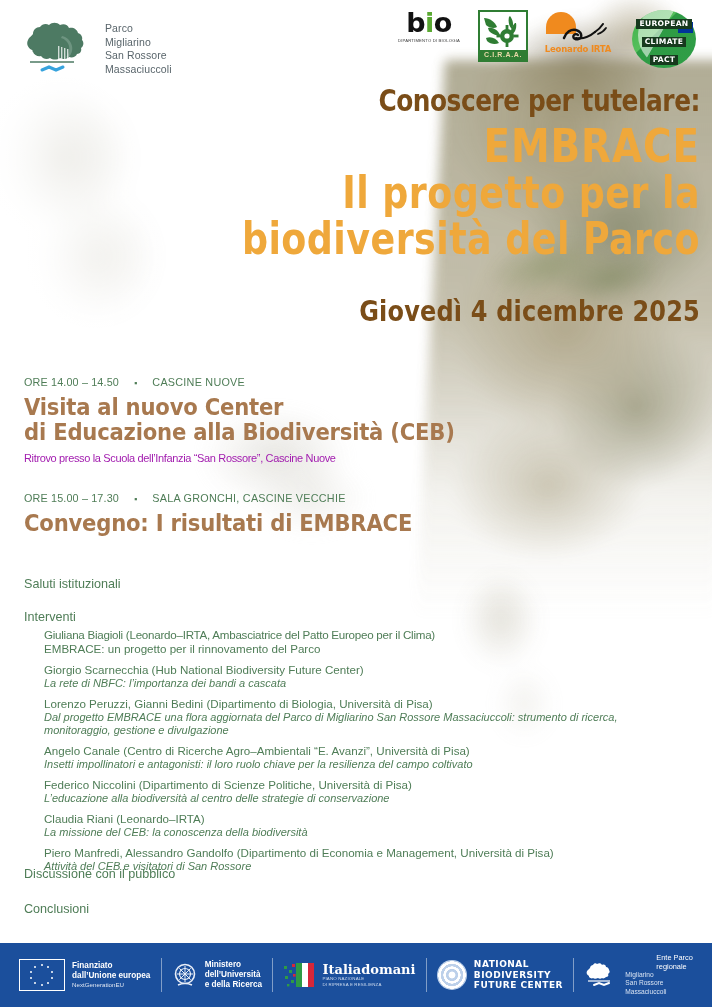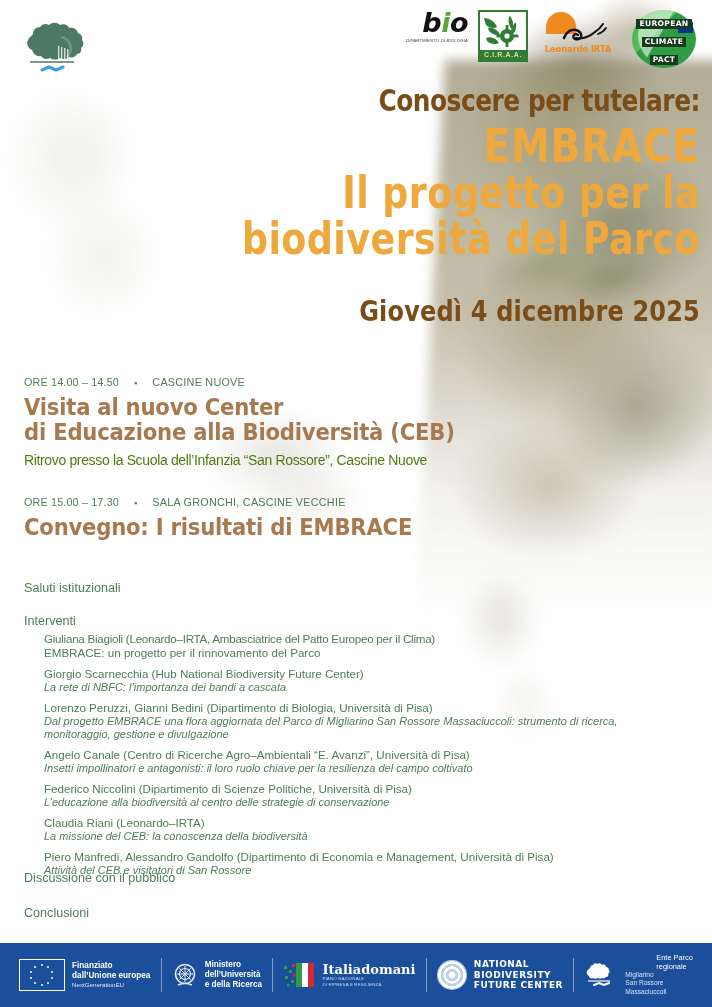--- a/index.html
+++ b/index.html
@@ -68,21 +68,21 @@
 
   
   .header{position:absolute;left:0;top:0;width:712px;height:92px;z-index:5;}
   .park-logo{position:absolute;left:22px;top:16px;display:flex;align-items:flex-start;gap:9px;}
   .park-mark{width:74px;height:62px;position:relative;flex:none;}
   .park-text{font-size:10.5px;line-height:13.6px;color:#59656b;letter-spacing:.1px;padding-top:6px;white-space:nowrap;}
 
   .partner-logos{position:absolute;right:12px;top:10px;display:flex;align-items:flex-start;gap:10px;}
   .plogo{position:relative;}
 
-  .bio-logo{width:78px;text-align:right;font-style:italic;}
+  .bio-logo{width:78px;text-align:center;}
   .bio-word{font-size:27px;font-weight:700;line-height:26px;letter-spacing:-.5px;color:#111;font-family:"DejaVu Sans",sans-serif;}
   .bio-word .g{color:#5aa832;}
   .bio-sub{font-size:4.2px;letter-spacing:.18px;color:#3a3a3a;margin-top:2px;text-transform:uppercase;white-space:nowrap;}
 
   .ciraa-logo{width:46px;height:48px;border:2px solid #2f7d33;background:#fff;position:relative;overflow:hidden;}
   .ciraa-band{position:absolute;left:0;right:0;bottom:0;height:10px;background:#2f7d33;}
   .ciraa-txt{position:absolute;left:0;right:0;bottom:0px;text-align:center;font-size:7px;font-weight:700;color:#e9d9a8;letter-spacing:.6px;line-height:10px;}
 
   .irta-logo{width:80px;text-align:center;}
   .irta-art{height:34px;position:relative;}
@@ -115,21 +115,21 @@
   
   .prog{position:absolute;left:24px;top:376px;width:600px;z-index:6;}
   .sess{margin-bottom:0;}
   .meta{font-size:10.8px;color:#4f7d57;letter-spacing:.15px;margin-bottom:7px;display:flex;align-items:baseline;gap:15px;white-space:nowrap;}
   .meta .dot{font-size:9px;color:#4f7d57;line-height:1;}
   .meta .place{letter-spacing:.25px;}
   .sess-title{
     font-family:"DejaVu Sans Condensed","Liberation Sans Narrow","Liberation Sans",sans-serif;
     font-weight:700;font-size:23.5px;line-height:25px;color:#a8794f;letter-spacing:-.2px;
   }
-  .sess-note{font-size:14px;color:#4d7c0f;margin-top:7px;letter-spacing:-.35px;}
+  .sess-note{font-size:11px;color:#a21caf;margin-top:7px;letter-spacing:-.35px;}
 
   .gap1{height:28px;}
   .gap2{height:22px;}
 
   .modera{font-size:12.6px;color:#4f7d57;margin-top:2px;}
   .saluti{font-size:12.6px;color:#4f7d57;margin-top:19px;}
   .interventi-h{font-size:12.6px;color:#4f7d57;margin-top:19px;margin-bottom:4px;}
 
   .talks{padding-left:20px;}
   .talk{margin-bottom:7px;}
@@ -186,20 +186,26 @@
           <path d="M10 34c-4-2-6-6-4-10 1-3 4-4 5-6 0-4 3-7 7-7 2-3 6-4 9-2 3-3 8-3 11 0 4-2 8 0 9 3 4-1 8 1 9 5 3 1 5 4 4 7 2 2 2 6-1 8 1 3-1 6-4 6-1 3-5 4-8 3-2 2-6 3-9 1-3 2-7 2-10 0-3 2-7 1-9-2-3 1-7-1-8-4-1-1-1-2 0-2z" fill="#4d7a63"></path>
           <path d="M40 20c5 1 9 5 10 10 1 5-1 9-4 12l-2-1c3-3 4-7 3-11-1-4-4-7-8-8z" fill="#6d9480"></path>
           <rect x="36" y="30" width="1.4" height="15" fill="#fff" opacity=".75"></rect>
           <rect x="39" y="31" width="1.4" height="14" fill="#fff" opacity=".75"></rect>
           <rect x="42" y="32" width="1.4" height="13" fill="#fff" opacity=".75"></rect>
           <rect x="45" y="33" width="1.4" height="12" fill="#fff" opacity=".75"></rect>
           <path d="M8 46h44" stroke="#4d7a63" stroke-width="1.6" fill="none"></path>
           <path d="M20 54l7-3 7 3 7-3" stroke="#37a3dd" stroke-width="3" fill="none" stroke-linecap="round"></path>
         </svg>
       </div>
+      <div class="park-text">
+        <div>Parco</div>
+        <div>Migliarino</div>
+        <div>San Rossore</div>
+        <div>Massaciuccoli</div>
+      </div>
     </div>
 
     <div class="partner-logos">
 
       <div class="plogo bio-logo">
         <div class="bio-word"><span>b</span><span class="g">i</span><span>o</span></div>
         <div class="bio-sub">Dipartimento di Biologia</div>
       </div>
 
       <div class="plogo ciraa-logo">

